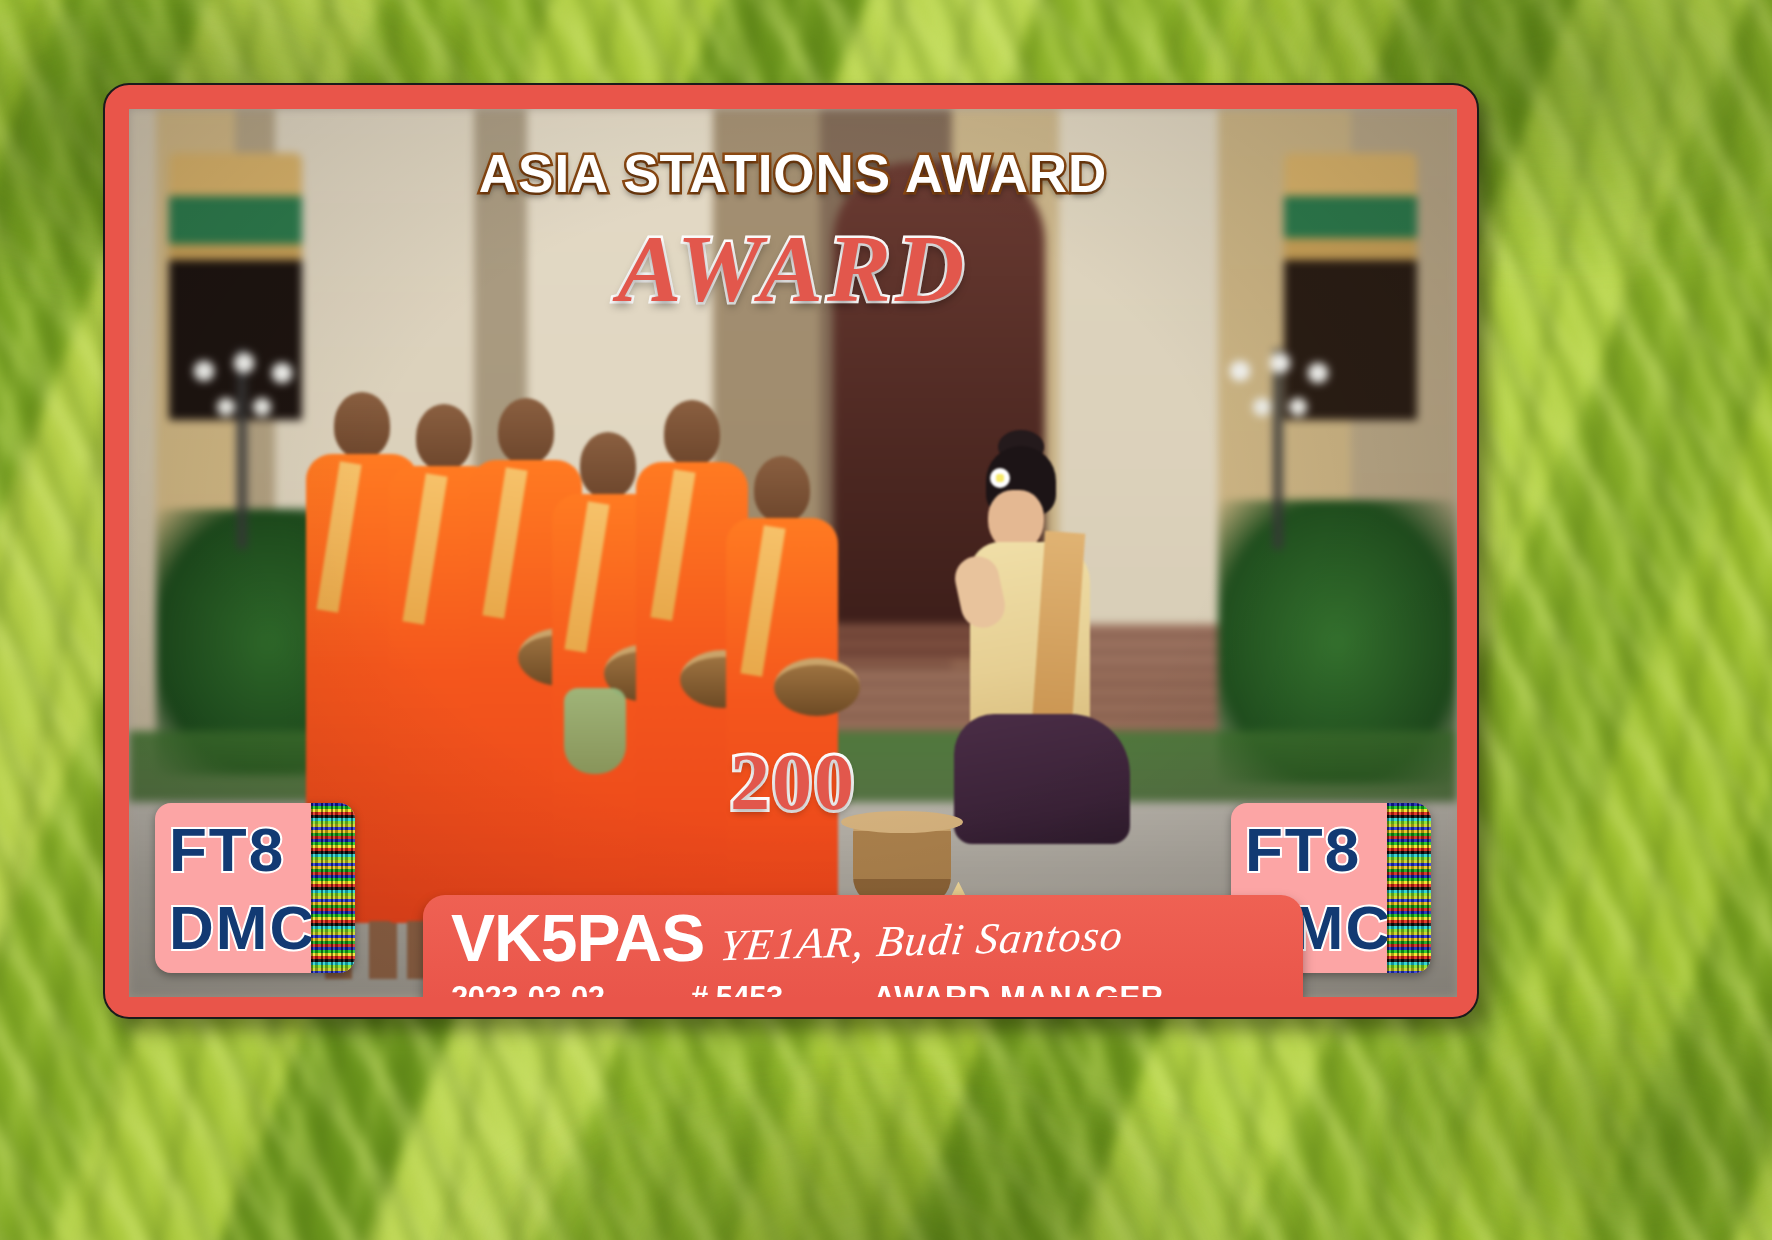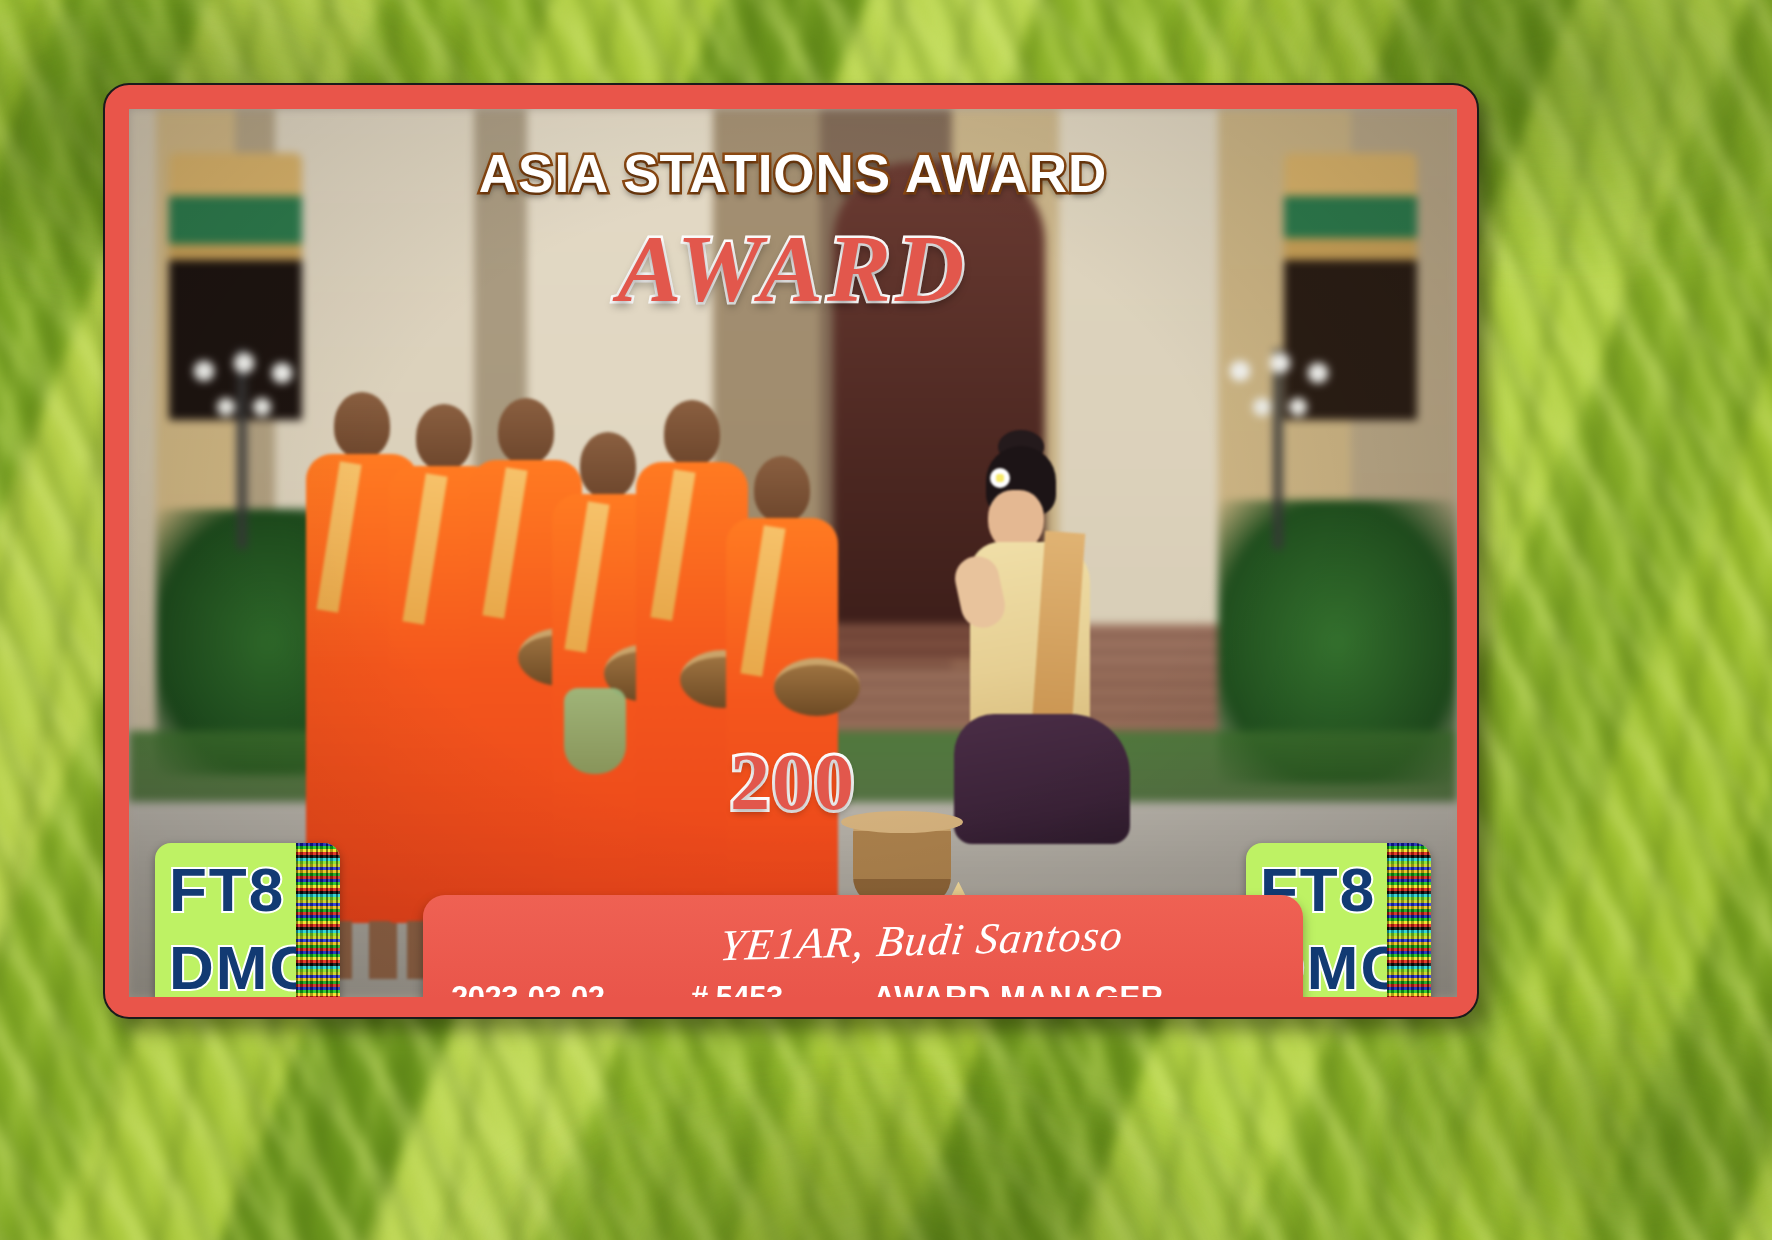--- a/index.html
+++ b/index.html
@@ -268,26 +268,25 @@
     letter-spacing: 2px;
     color: #e2574c;
     -webkit-text-stroke: 6px #ffffff;
     paint-order: stroke fill;
     text-shadow: 0 4px 7px rgba(0,0,0,.3);
   }
 
   
   .logo {
     position: absolute;
-    width: 185px; height: 170px;
-    background: #bef264;
+    width: 200px; height: 170px;
+    background: #fca5a5;
     border-radius: 16px;
     overflow: hidden;
     box-shadow: 0 3px 8px rgba(0,0,0,.35);
-    margin-top: 40px;
   }
   #logo-left  { left: 26px;  top: 694px; }
   #logo-right { right: 26px; top: 694px; }
   .logo-text {
     position: absolute; left: 14px; top: 8px;
     font-family: "Liberation Sans", sans-serif;
     font-weight: bold;
     font-size: 62px;
     line-height: 78px;
     letter-spacing: 2px;
@@ -461,20 +460,21 @@
         <div class="logo-text">
           <div>FT8</div>
           <div>DMC</div>
         </div>
         <div class="waterfall"></div>
       </div>
 
       <div id="banner">
 
         <div id="banner-row1">
+          <div id="callsign">VK5PAS</div>
           <div id="signature">YE1AR, Budi Santoso</div>
         </div>
 
         <div id="banner-row2">
           <span id="award-date">2023-03-02</span>
           <span id="award-number"># 5453</span>
           <span id="award-role">AWARD MANAGER</span>
         </div>
 
       </div>

